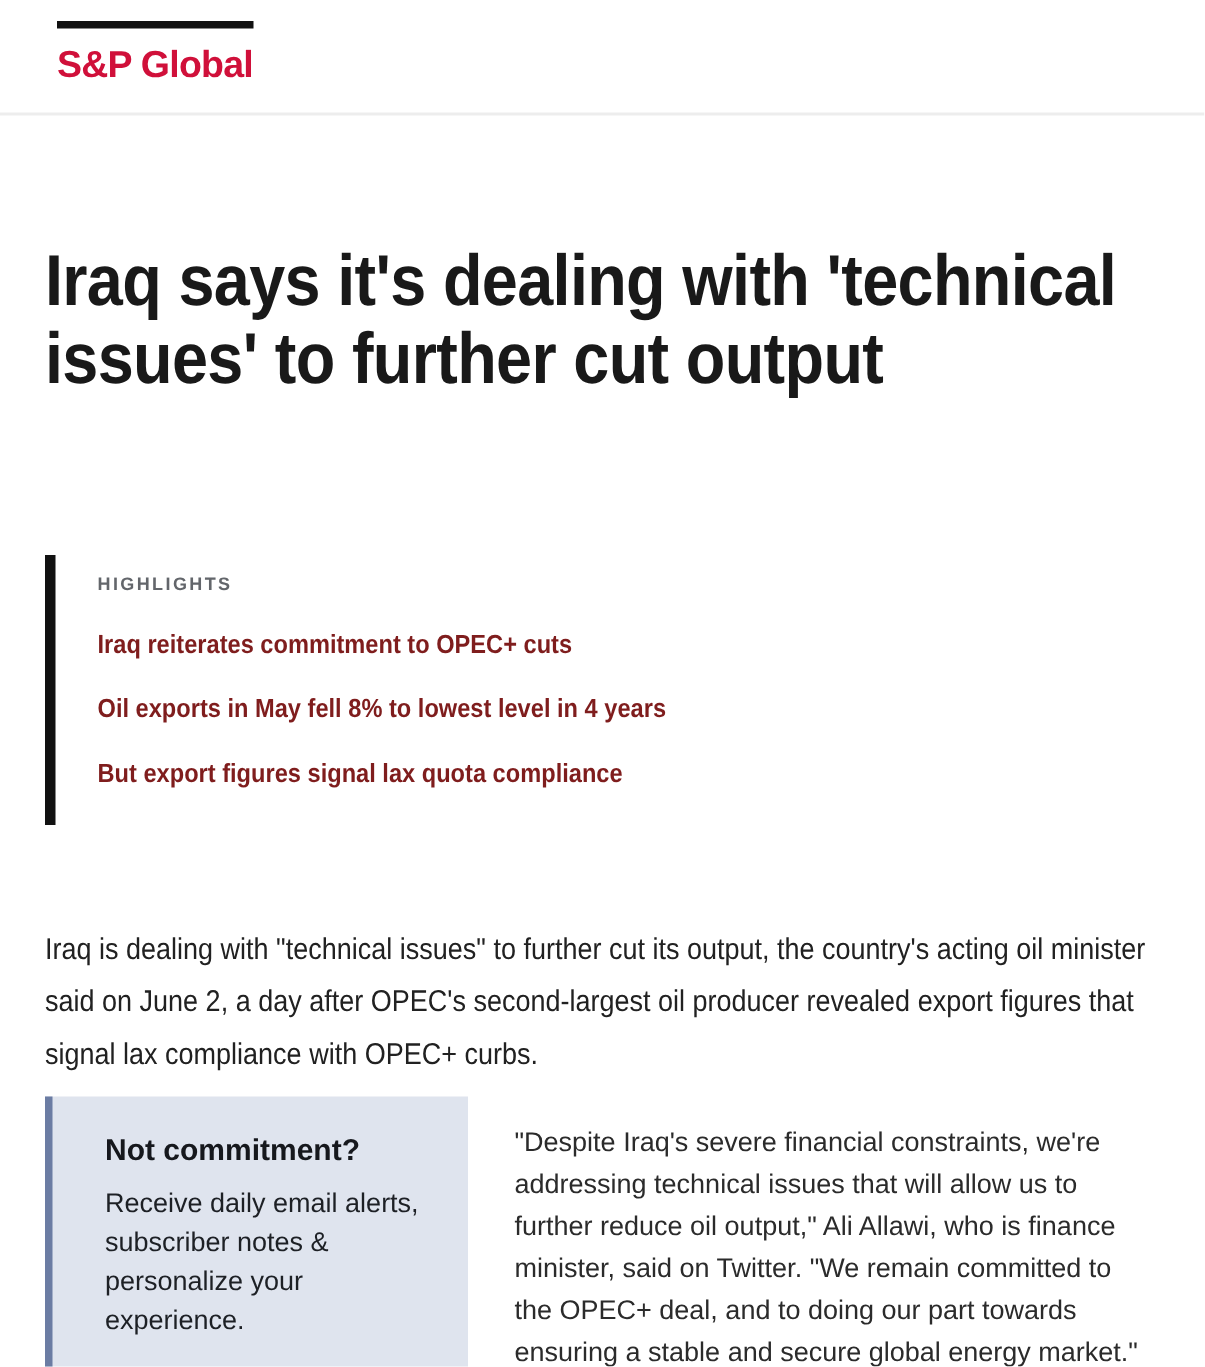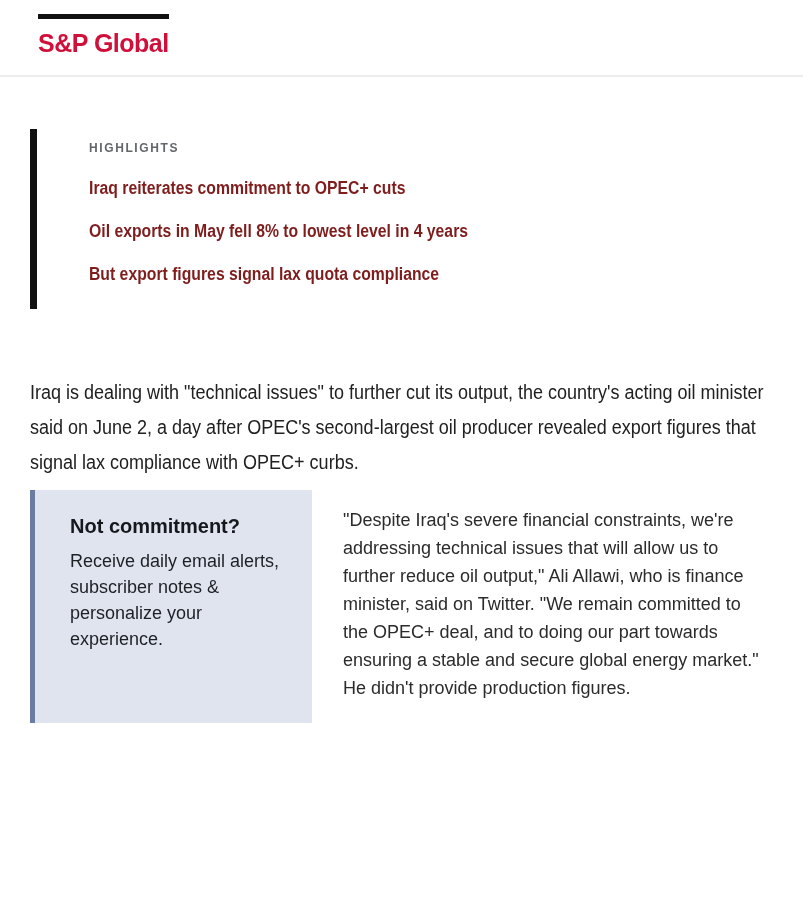--- a/index.html
+++ b/index.html
@@ -28,21 +28,21 @@
     margin-top: 33px;
     font-size: 48px; line-height: 52px; font-weight: 700;
     color: #191919; letter-spacing: -0.5px;
     white-space: pre-line;
   }
 
   
   .highlights {
     margin-top: 52px;
     border-left: 7px solid #111111;
-    padding: 12px 0 25px 52px;
+    padding: 12px 0 25px 28px;
   }
   .highlights-label {
     font-size: 12px; line-height: 14px; font-weight: 700;
     letter-spacing: 1.6px; color: #63666b;
   }
   .highlight-item {
     margin-top: 23px;
     font-size: 17.5px; line-height: 20px; font-weight: 700; color: #7f1d1d;
   }
 
@@ -72,20 +72,24 @@
 
 <div class="page">
 
   <div class="masthead">
     <div class="logo-bar"></div>
     <div class="logo-line1" style="color:#d0103a;">S&amp;P Global</div>
   </div>
 
   <hr class="top-divider">
 
+  <h1 class="headline">
+    <span class="condensed">Iraq says it's dealing with 'technical
+issues' to further cut output</span>
+  </h1>
 
   <div class="highlights">
     <div class="highlights-label">HIGHLIGHTS</div>
     <div class="highlight-item">
       <span class="condensed">Iraq reiterates commitment to OPEC+ cuts</span>
     </div>
     <div class="highlight-item">
       <span class="condensed">Oil exports in May fell 8% to lowest level in 4 years</span>
     </div>
     <div class="highlight-item">

